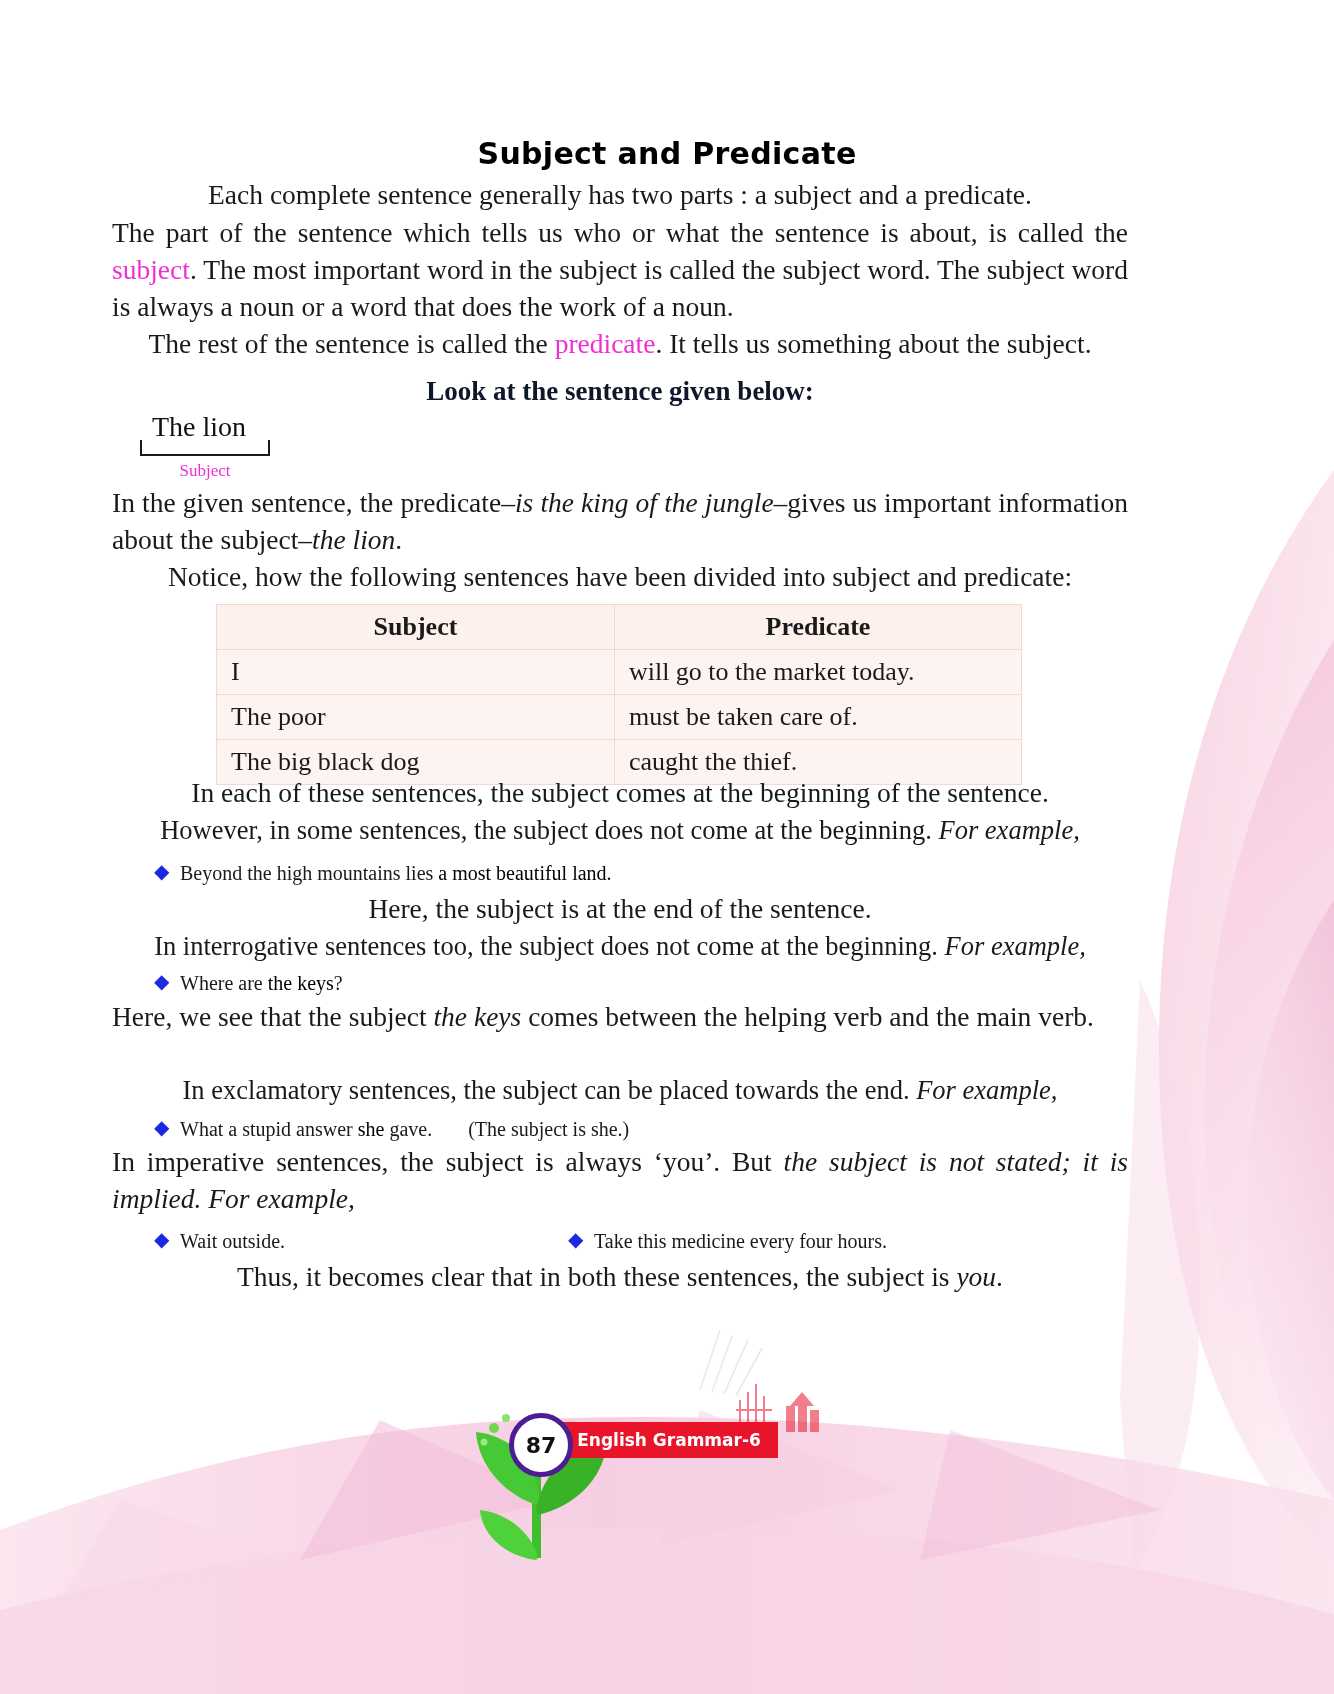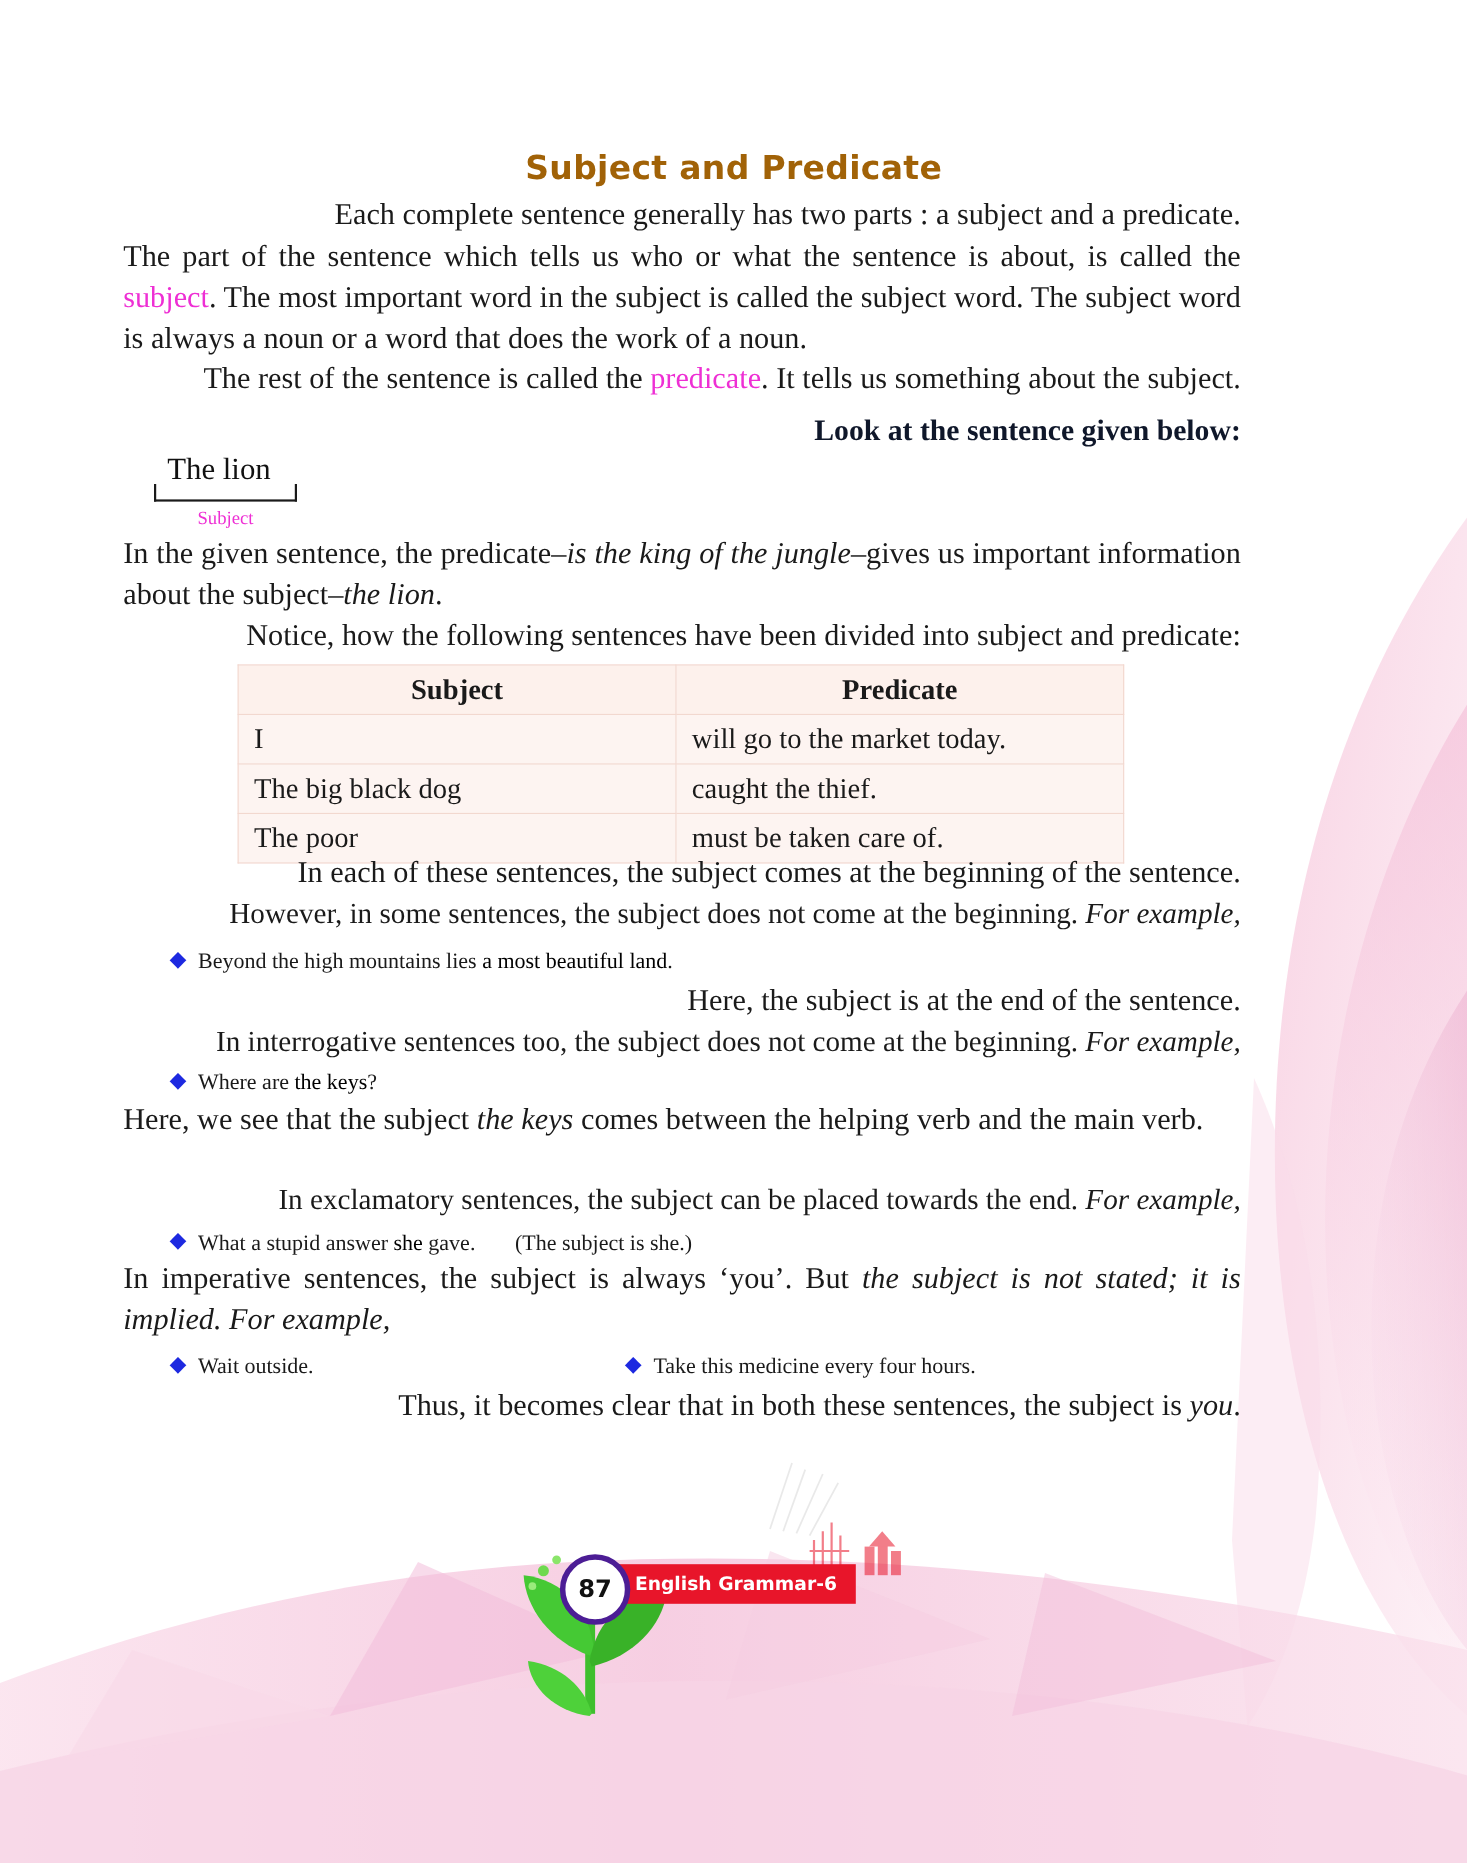--- a/index.html
+++ b/index.html
@@ -17,38 +17,38 @@
 
   .page { position:relative; z-index:2; }
 
   
   .title {
     text-align:center;
     font-family:"DejaVu Sans", sans-serif;
     font-weight:bold;
     font-size:30px;
     letter-spacing:0.3px;
-    color:#a16207;
+    color:#000000;
     margin:0;
     position:absolute; left:0; right:0; top:136px;
   }
 
   
   .body-text {
     position:absolute;
     left:112px;
     width:1016px;
     font-size:27.5px;
     line-height:37px;
     color:#1a1a1a;
     text-align:justify;
     text-justify:inter-word;
     font-family:"Liberation Serif", serif;
   }
-  .body-text.nojust { text-align:right; }
+  .body-text.nojust { text-align:center; }
   .kw-magenta { color:#ee2fd4; }
   .kw-green {
     color:#0f172a;
     font-weight:bold;
     font-size:27px;
     font-family:"Liberation Serif", serif;
   }
   .kw-cyan { color:#000000; }
   em, .it { font-style:italic; }
 
@@ -223,26 +223,26 @@
         <th class="col-subj">Subject</th>
         <th class="col-pred">Predicate</th>
       </tr>
     </thead>
     <tbody>
       <tr>
         <td>I</td>
         <td>will go to the market today.</td>
       </tr>
       <tr>
+        <td>The poor</td>
+        <td>must be taken care of.</td>
+      </tr>
+      <tr>
         <td>The big black dog</td>
         <td>caught the thief.</td>
-      </tr>
-      <tr>
-        <td>The poor</td>
-        <td>must be taken care of.</td>
       </tr>
     </tbody>
   </table>
 
   <div class="body-text nojust" style="top:774px;">
     <span>In each of these sentences, the subject comes at the beginning of the sentence.</span>
   </div>
 
   <div class="body-text nojust" style="top:812px; font-size:26.5px;">
     <span>However, in some sentences, the subject does not come at the beginning. </span><em>For example,</em>

